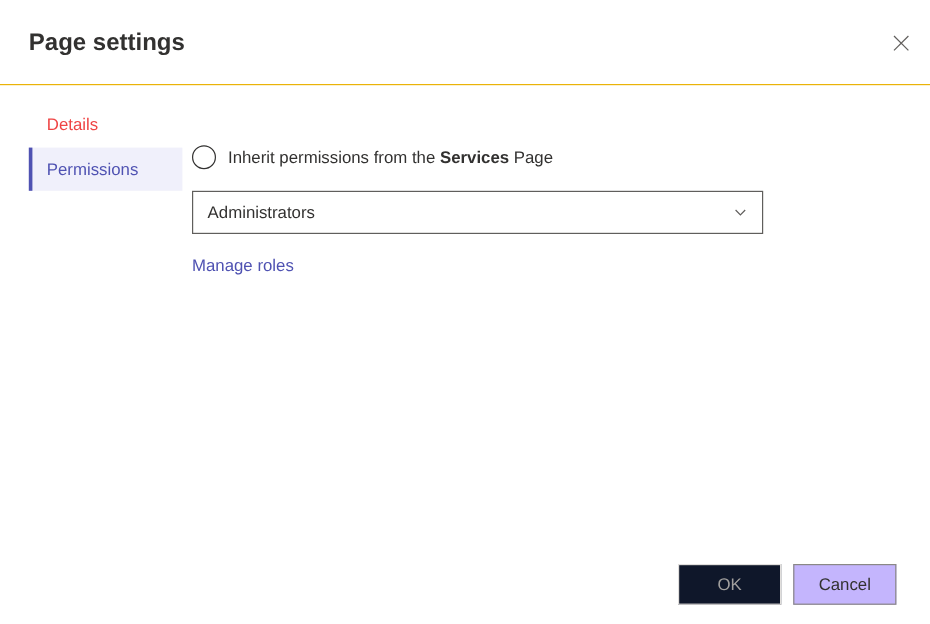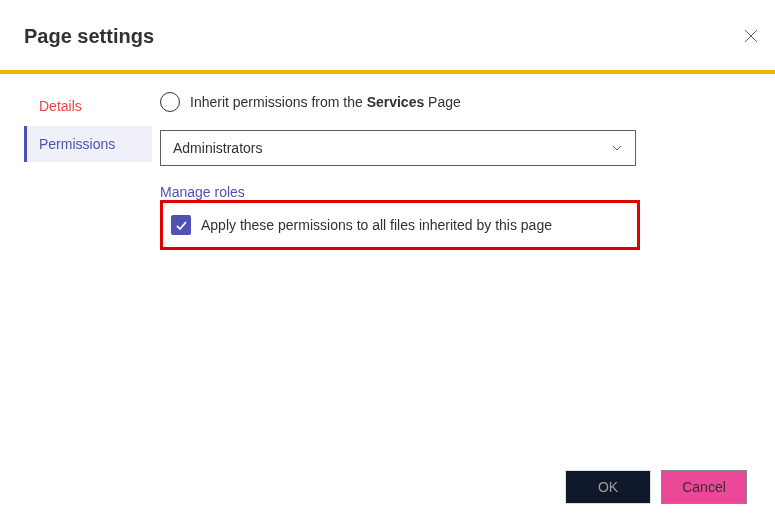--- a/index.html
+++ b/index.html
@@ -11,21 +11,21 @@
       width: 775px;
       height: 520px;
       overflow: hidden;
       position: relative;
     }
     .header {
       display: flex;
       align-items: center;
       justify-content: space-between;
       padding: 20px 8px 18px 24px;
-      border-bottom: 4px solid #eab308;
+      border-bottom: 1px solid #eab308;
     }
     .header h1 {
       font-size: 20px;
       font-weight: 600;
       color: #323130;
     }
     .close-btn {
       width: 32px;
       height: 32px;
       display: flex;
@@ -62,20 +62,21 @@
       flex: 1;
       padding-right: 40px;
       padding-top: 4px;
     }
     .radio-row {
       display: flex;
       align-items: center;
       gap: 10px;
       margin-bottom: 18px;
       cursor: pointer;
+      margin-top: 32px;
     }
     .radio {
       width: 20px;
       height: 20px;
       border: 1px solid #323130;
       border-radius: 50%;
       display: flex;
       align-items: center;
       justify-content: center;
       flex-shrink: 0;
@@ -104,20 +105,21 @@
       cursor: pointer;
     }
     .select-val { color: #323130; }
     .chev { color: #605e5c; }
     .chev svg { width: 12px; height: 12px; display: block; }
     .link {
       color: #4f52b2;
       font-size: 14px;
       cursor: pointer;
       display: inline-block;
+      margin-bottom: 14px;
     }
     .checkbox-row {
       display: flex;
       align-items: center;
       gap: 10px;
       padding: 12px 10px 12px 0;
       cursor: pointer;
     }
     .highlight-box {
       border: 3px solid #e00000;
@@ -140,21 +142,21 @@
       position: absolute;
       bottom: 16px;
       right: 28px;
       display: flex;
       gap: 10px;
     }
     .btn {
       min-width: 86px;
       height: 34px;
       border: 1px solid #8a8886;
-      background: #ec4899;
+      background: #c4b5fd;
       font-size: 14px;
       color: #323130;
       cursor: pointer;
       display: flex;
       align-items: center;
       justify-content: center;
     }
     .btn.disabled {
       border-color: #e1dfdd;
       background: #0f172a;
@@ -195,30 +197,20 @@
       <span class="select-val">Administrators</span>
       <span class="chev">
         <svg viewBox="0 0 12 12" fill="none" stroke="currentColor" stroke-width="1">
           <polyline points="2,4 6,8 10,4"></polyline>
         </svg>
       </span>
     </div>
 
     <span class="link">Manage roles</span>
 
-    <div class="highlight-box">
-      <div class="checkbox-row">
-        <div class="checkbox">
-          <svg viewBox="0 0 13 13" fill="none" stroke="#fff" stroke-width="1.8">
-            <polyline points="2,7 5,10 11,3"></polyline>
-          </svg>
-        </div>
-        <span class="check-label">Apply these permissions to all files inherited by this page</span>
-      </div>
-    </div>
 
   </div>
 </div>
 
 <div class="footer">
   <div class="btn disabled">OK</div>
   <div class="btn">Cancel</div>
 </div>
 
 </body></html>

